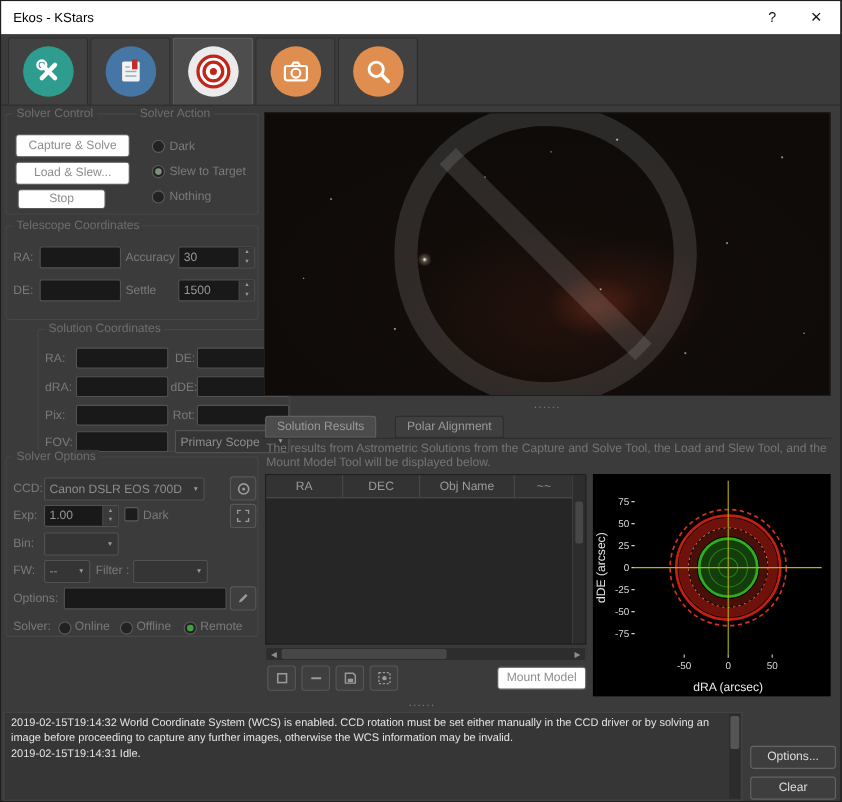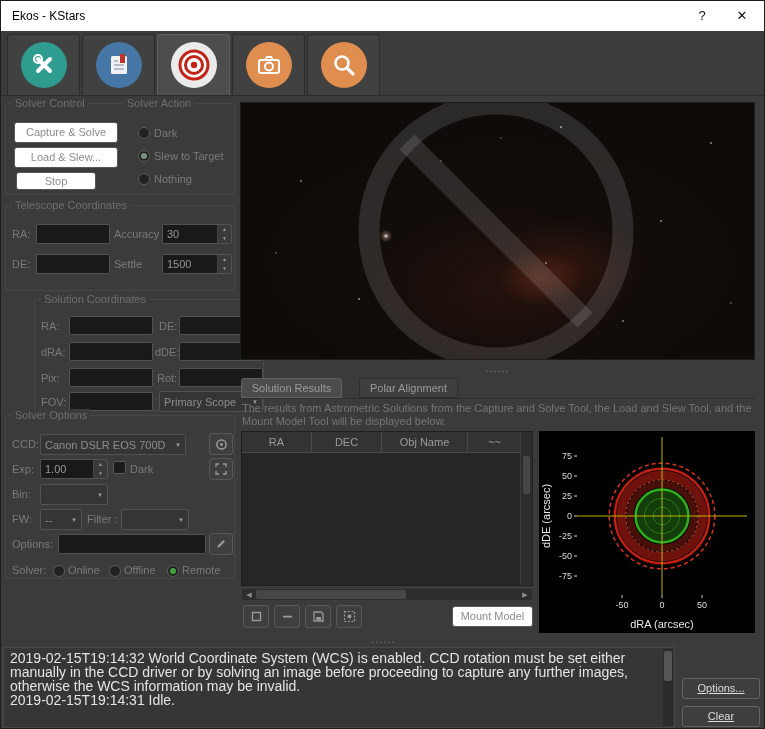--- a/index.html
+++ b/index.html
@@ -15,21 +15,21 @@
   
   #tabbar { position:absolute; left:0; top:30px; width:765px; height:65px; border-bottom:1px solid #2c2c2c; }
   .tab { position:absolute; top:3px; width:73px; height:61px; background:#414141; border:1px solid #2c2c2c; border-bottom:none; border-radius:3px 3px 0 0; display:flex; align-items:center; justify-content:center; }
   .tab.selected { background:#4d4d4d; border-color:#5f5f5f; }
   .tab-circle { width:46px; height:46px; border-radius:50%; display:flex; align-items:center; justify-content:center; }
 
   
   .lbl { position:absolute; font-size:11px; color:#7a7a7a; white-space:nowrap; }
   .field { position:absolute; height:20px; background:#191919; border:1px solid #525252; border-radius:2px; color:#979797; font-size:11px; padding:0 4px; outline:none; font-family:"Liberation Sans",sans-serif; }
   .btn { position:absolute; background:#ffffff; border:1px solid #585858; border-radius:3px; color:#8d8d8d; font-size:11px; text-align:center; }
-  .btn-live { color:#dcdcdc; border-color:#646464; background:#3e3e3e;text-decoration:underline; }
+  .btn-live { color:#dcdcdc; border-color:#646464; background:#3e3e3e; }
   .group { position:absolute; border:1px solid #474747; border-radius:3px; }
   .gtitle { position:absolute; top:-7px; left:6px; background:#3b3b3b; padding:0 3px; font-size:11px; color:#6e6e6e; white-space:nowrap;text-align:right; }
   .radio { position:absolute; width:12px; height:12px; border-radius:50%; background:#222; border:1px solid #5c5c5c; }
   .radio.on::after { content:""; position:absolute; inset:2px; border-radius:50%; background:#7d907d; }
   .radio.on.green::after { background:#3da23d; }
   .checkbox { position:absolute; width:13px; height:13px; background:#1c1c1c; border:1px solid #5a5a5a; border-radius:2px; }
   .spin { position:absolute; height:20px; background:#191919; border:1px solid #525252; border-radius:2px; display:flex; }
   .spin-val { flex:1; font-size:11px; color:#979797; padding:3px 4px 0 4px; overflow:hidden; }
   .spin-arrows { width:14px; border-left:1px solid #464646; display:flex; flex-direction:column; background:#3a3a3a; }
   .spin-arrows i { font-style:normal; flex:1; font-size:5px; line-height:9px; color:#9a9a9a; text-align:center; }
@@ -84,21 +84,21 @@
   #hscroll .track { flex:1; }
 
   
   #chart { position:absolute; left:538px; top:430px; width:216px; height:202px; background:#000; }
   #chart svg text { font-family:"Liberation Sans", sans-serif; }
 
   .toolbtn { position:absolute; top:604px; width:26px; height:23px; background:#3f3f3f; border:1px solid #585858; border-radius:3px; display:flex; align-items:center; justify-content:center; }
 
   
   #log-panel { position:absolute; left:2px; top:646px; width:672px; height:81px; background:#363636; border:1px solid #474747; overflow:hidden; }
-  #log-text { position:absolute; left:6px; top:3px; right:16px; font-size:14px; line-height:14px; color:#e4e4e4; }
+  #log-text { position:absolute; left:6px; top:3px; right:16px; font-size:10px; line-height:14px; color:#e4e4e4; }
   #log-vscroll { position:absolute; right:1px; top:1px; bottom:1px; width:10px; background:#2c2c2c; }
   #log-vscroll .thumb { position:absolute; left:1px; right:1px; top:2px; height:30px; background:#555; border-radius:2px; }
 
   svg { display:block; }
 </style>
 </head>
 <body>
 
 <div id="window">
 

